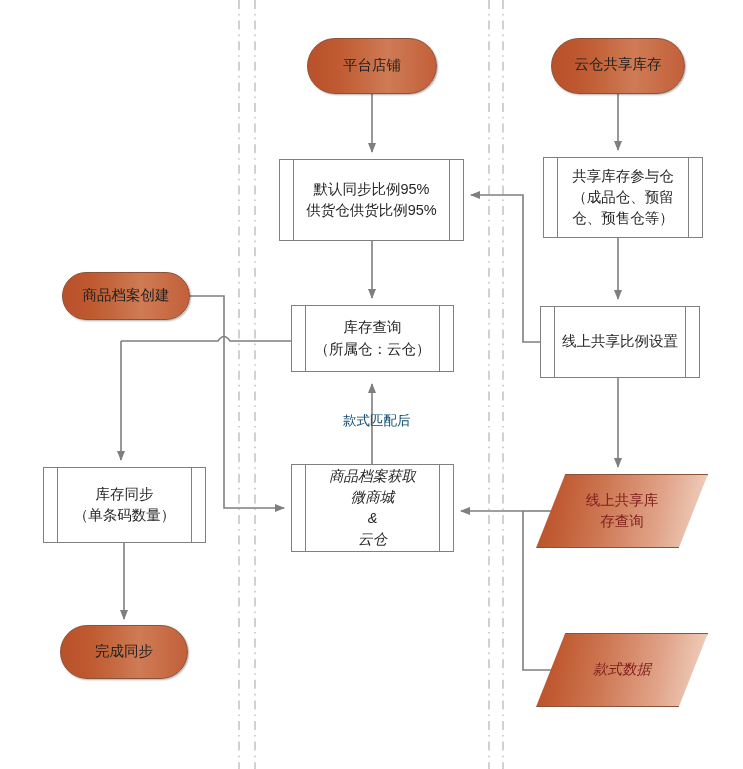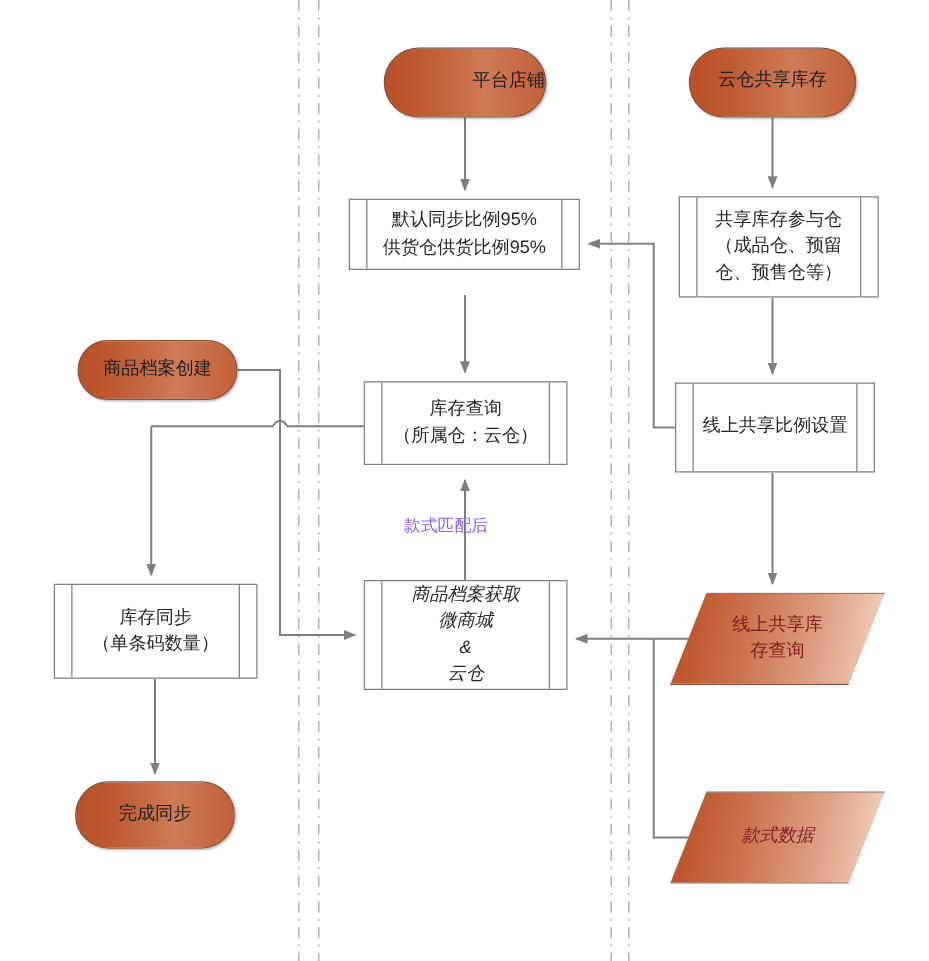--- a/index.html
+++ b/index.html
@@ -45,22 +45,23 @@
     -webkit-clip-path:polygon(17% 0%, 100% 0%, 83% 100%, 0% 100%);
     box-shadow:1px 1px 2px rgba(0,0,0,0.25);
   }
   .data-shape .dlabel{
     position:absolute;left:0;top:0;width:100%;height:100%;
     display:flex;align-items:center;justify-content:center;text-align:center;
     color:#7f1d1d;font-size:14.5px;line-height:1.45;z-index:2;
   }
 
   .edge-label{
-    position:absolute;color:#8b5cf6;font-size:13.5px;background:transparent;
+    position:absolute;color:#0c4a6e;font-size:13.5px;background:transparent;
     white-space:nowrap;
+    margin-left:20px;
   }
 </style>
 </head>
 <body>
 
 <div id="canvas">
 
   <svg class="svg-layer" viewBox="0 0 743 769">
     <defs>
       <marker id="ah" markerWidth="10" markerHeight="8" refX="9" refY="4" orient="auto" markerUnits="userSpaceOnUse">
@@ -101,29 +102,29 @@
       <path d="M224,336 L224,508 L284,508" marker-end="url(#ah)"></path>
 
       <path d="M121,341 L218,341 q6,-9 12,0 L291,341"></path>
 
       <path d="M121,341 L121,460" marker-end="url(#ah)"></path>
 
       <path d="M124,543 L124,619" marker-end="url(#ah)"></path>
     </g>
   </svg>
 
-  <div class="node terminator" style="left:307px;top:38px;width:130px;height:56px;justify-content:flex-end;">
+  <div class="node terminator" style="left:307px;top:38px;width:130px;height:56px;">
     <span class="txt">平台店铺</span>
   </div>
 
   <div class="node terminator" style="left:551px;top:38px;width:134px;height:56px;font-family:Liberation Mono, monospace;">
     <span class="txt">云仓共享库存</span>
   </div>
 
-  <div class="node process" style="left:279px;top:159px;width:185px;height:57px;text-align:center;">
+  <div class="node process" style="left:279px;top:159px;width:185px;height:82px;text-align:center;">
     <span class="txt">默认同步比例95%<br>供货仓供货比例95%</span>
   </div>
 
   <div class="node process" style="left:543px;top:157px;width:160px;height:81px;">
     <span class="txt">共享库存参与仓<br>（成品仓、预留<br>仓、预售仓等）</span>
   </div>
 
   <div class="node terminator" style="left:62px;top:272px;width:128px;height:48px;">
     <span class="txt">商品档案创建</span>
   </div>

